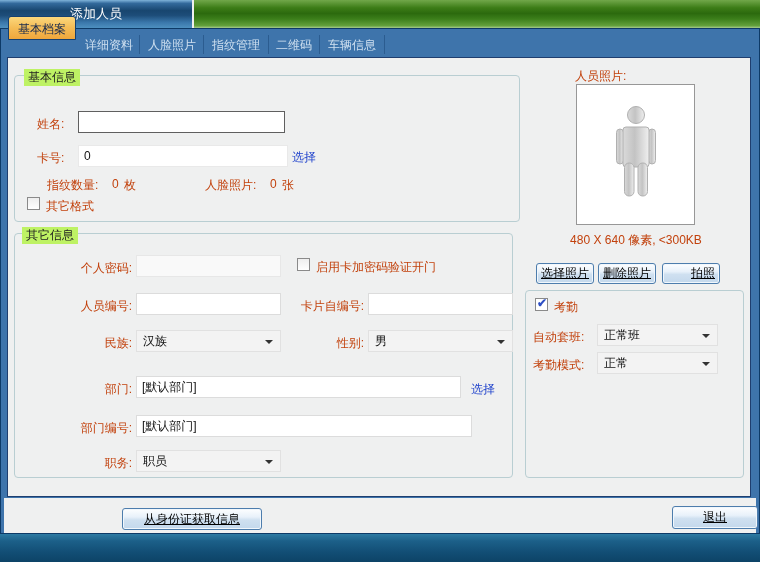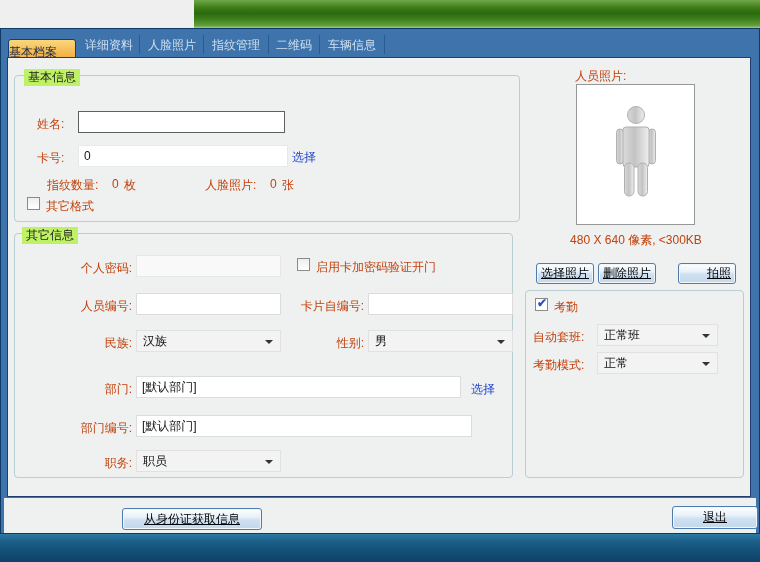--- a/index.html
+++ b/index.html
@@ -37,22 +37,22 @@
     left:4px; top:498px; width:752px; height:35px; background:#eff0f0;
   }
 
   
   .tab-inactive {
     position:absolute; top:33px; height:24px; line-height:24px; text-align:center;
     color:#cfe0f0; font-size:12px; cursor:pointer;
   }
   .tab-sep { position:absolute; top:35px; height:19px; width:1px; background:#2b5c90; }
   #tab-active {
-    position:absolute; left:8px; top:39px; width:68px; height:24px; line-height:25px;
-    color:#15284d; cursor:pointer;
+    position:absolute; left:8px; top:16px; width:68px; height:24px; line-height:25px;
+    text-align:center; color:#15284d; cursor:pointer;
     background:linear-gradient(180deg,#fbd77c 0%,#f5bc55 50%,#efa73c 100%);
     border:1px solid #16406f; border-radius:3px 3px 0 0;
   }
 
   
   .gbox { position:absolute; border:1px solid #b9ced2; border-radius:4px; }
   .gleg { position:absolute; background:#bef264; padding:0 4px; font-size:12px; color:#222; }
 
   
   .input {
@@ -97,20 +97,23 @@
   #footer-bar {
     left:0; top:534px; width:760px; height:28px;
     background:linear-gradient(180deg,#2d7aa2 0%,#1c6089 25%,#124e75 65%,#0d4366 100%);
   }
 </style>
 </head>
 <body>
 
 <div id="window">
 
+  <div id="titlebar-left" class="abs">
+    <span>添加人员</span>
+  </div>
   <div id="titlebar-right" class="abs"></div>
 
   <div id="dialog-frame" class="abs"></div>
 
   <div id="tab-active">基本档案</div>
   <div class="tab-inactive" style="left:80px;width:58px;">详细资料</div>
   <div class="tab-sep" style="left:139px;"></div>
   <div class="tab-inactive" style="left:142px;width:60px;">人脸照片</div>
   <div class="tab-sep" style="left:203px;"></div>
   <div class="tab-inactive" style="left:205px;width:62px;">指纹管理</div>
@@ -198,21 +201,21 @@
         <rect x="11" y="22" width="26" height="40" rx="3"></rect>
         <rect x="12.5" y="58" width="9.5" height="33" rx="4.5"></rect>
         <rect x="26" y="58" width="9.5" height="33" rx="4.5"></rect>
       </g>
     </svg>
   </div>
   <div class="lbl" style="left:556px;top:232px;width:160px;text-align:center;">480 X 640 像素, &lt;300KB</div>
 
   <button class="btn" style="left:536px;top:263px;width:58px;height:21px;">选择照片</button>
   <button class="btn" style="left:598px;top:263px;width:58px;height:21px;">删除照片</button>
-  <button class="btn" style="left:678px;top:263px;width:58px;height:21px;padding-left:24px;">拍照</button>
+  <button class="btn" style="left:662px;top:263px;width:58px;height:21px;padding-left:24px;">拍照</button>
 
   <div class="gbox" style="left:525px;top:290px;width:219px;height:188px;"></div>
   <span class="cb" style="left:535px;top:298px;background:#fff;">
     <span class="mark">✔</span>
   </span>
   <span class="lbl" style="left:554px;top:299px;">考勤</span>
 
   <span class="lbl" style="left:533px;top:329px;">自动套班:</span>
   <div class="dd" style="left:597px;top:324px;width:121px;">
     <span>正常班</span>

